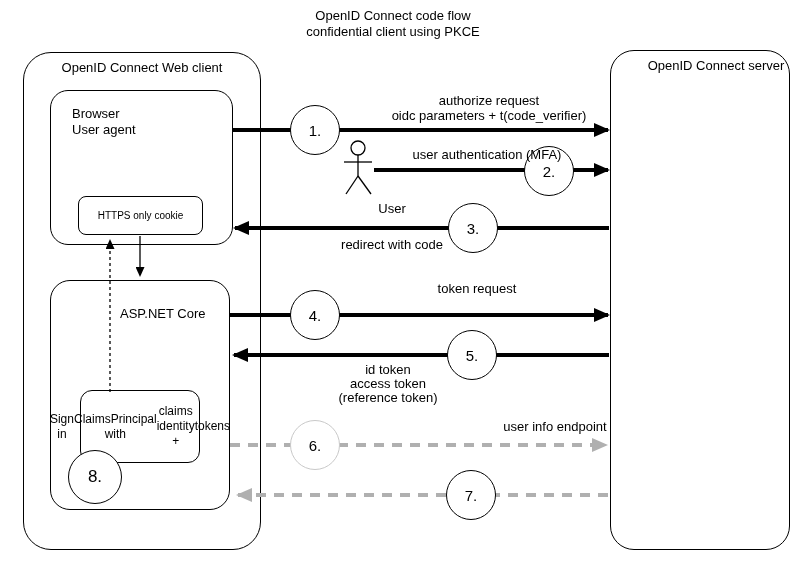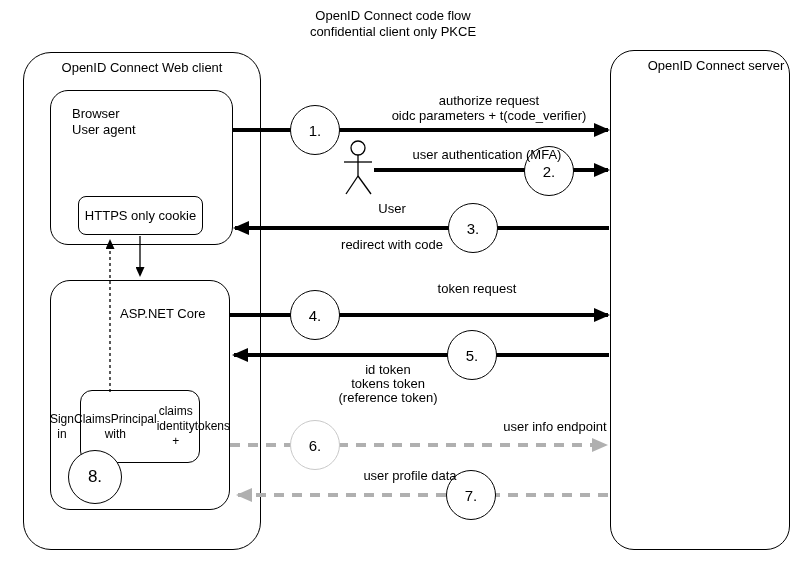--- a/index.html
+++ b/index.html
@@ -17,21 +17,21 @@
   }
   .box{position:absolute;border:1px solid var(--c-line);background:var(--c-bg);box-sizing:border-box;}
   .box-label{font-size:13px;text-align:center;padding-top:7px;}
   .lbl{position:absolute;font-size:13px;line-height:15px;}
   .center{text-align:center;margin-left:32px;}
   .title{position:absolute;left:273px;top:8px;width:240px;text-align:center;font-size:13px;line-height:16px;}
 
   .client-box{left:23px;top:52px;width:238px;height:498px;border-radius:28px;}
   .browser-box{left:50px;top:90px;width:183px;height:155px;border-radius:18px;}
   .cookie-box{left:78px;top:196px;width:125px;height:39px;border-radius:8px;
-              display:flex;align-items:center;justify-content:center;font-size:13px;}
+              display:flex;align-items:center;justify-content:center;font-size:10px;}
   .aspnet-box{left:50px;top:280px;width:180px;height:230px;border-radius:20px;}
   .signin-box{left:80px;top:390px;width:120px;height:73px;border-radius:12px;
               display:flex;flex-direction:row;align-items:center;justify-content:center;
               font-size:12px;line-height:15px;text-align:center;}
   .server-box{left:610px;top:50px;width:180px;height:500px;border-radius:24px;padding-left:32px;}
 
   .browser-label{left:72px;top:106px;line-height:16px;}
   .aspnet-label{left:120px;top:306px;width:90px;}
 
   svg.overlay{position:absolute;left:0;top:0;width:800px;height:580px;}
@@ -51,21 +51,21 @@
   .numcircle.gray{border-color:var(--c-c6);}
   .numcircle.big{width:54px;height:54px;font-size:17px;}
 </style>
 </head>
 <body>
 
 <div class="canvas">
 
   <div class="title">
     <div>OpenID Connect code flow</div>
-    <div>confidential client only PKCE</div>
+    <div>confidential client using PKCE</div>
   </div>
 
   <div class="box client-box">
     <div class="box-label">OpenID Connect Web client</div>
   </div>
 
   <div class="box server-box">
     <div class="box-label">OpenID Connect server</div>
   </div>
 
@@ -157,21 +157,20 @@
   <div class="lbl center" style="left:330px;top:201px;width:60px;">User</div>
 
   <div class="lbl center" style="left:260px;top:237px;width:200px;">redirect with code</div>
 
   <div class="lbl center" style="left:295px;top:281px;width:300px;">
     <div>token request</div>
   </div>
 
   <div class="lbl center" style="left:256px;top:363px;width:200px;line-height:14px;">
     <div>id token</div>
-    <div>tokens token</div>
+    <div>access token</div>
     <div>(reference token)</div>
   </div>
 
   <div class="lbl center" style="left:423px;top:419px;width:200px;">user info endpoint</div>
 
-  <div class="lbl center" style="left:278px;top:468px;width:200px;">user profile data</div>
 
 </div>
 
 </body></html>

